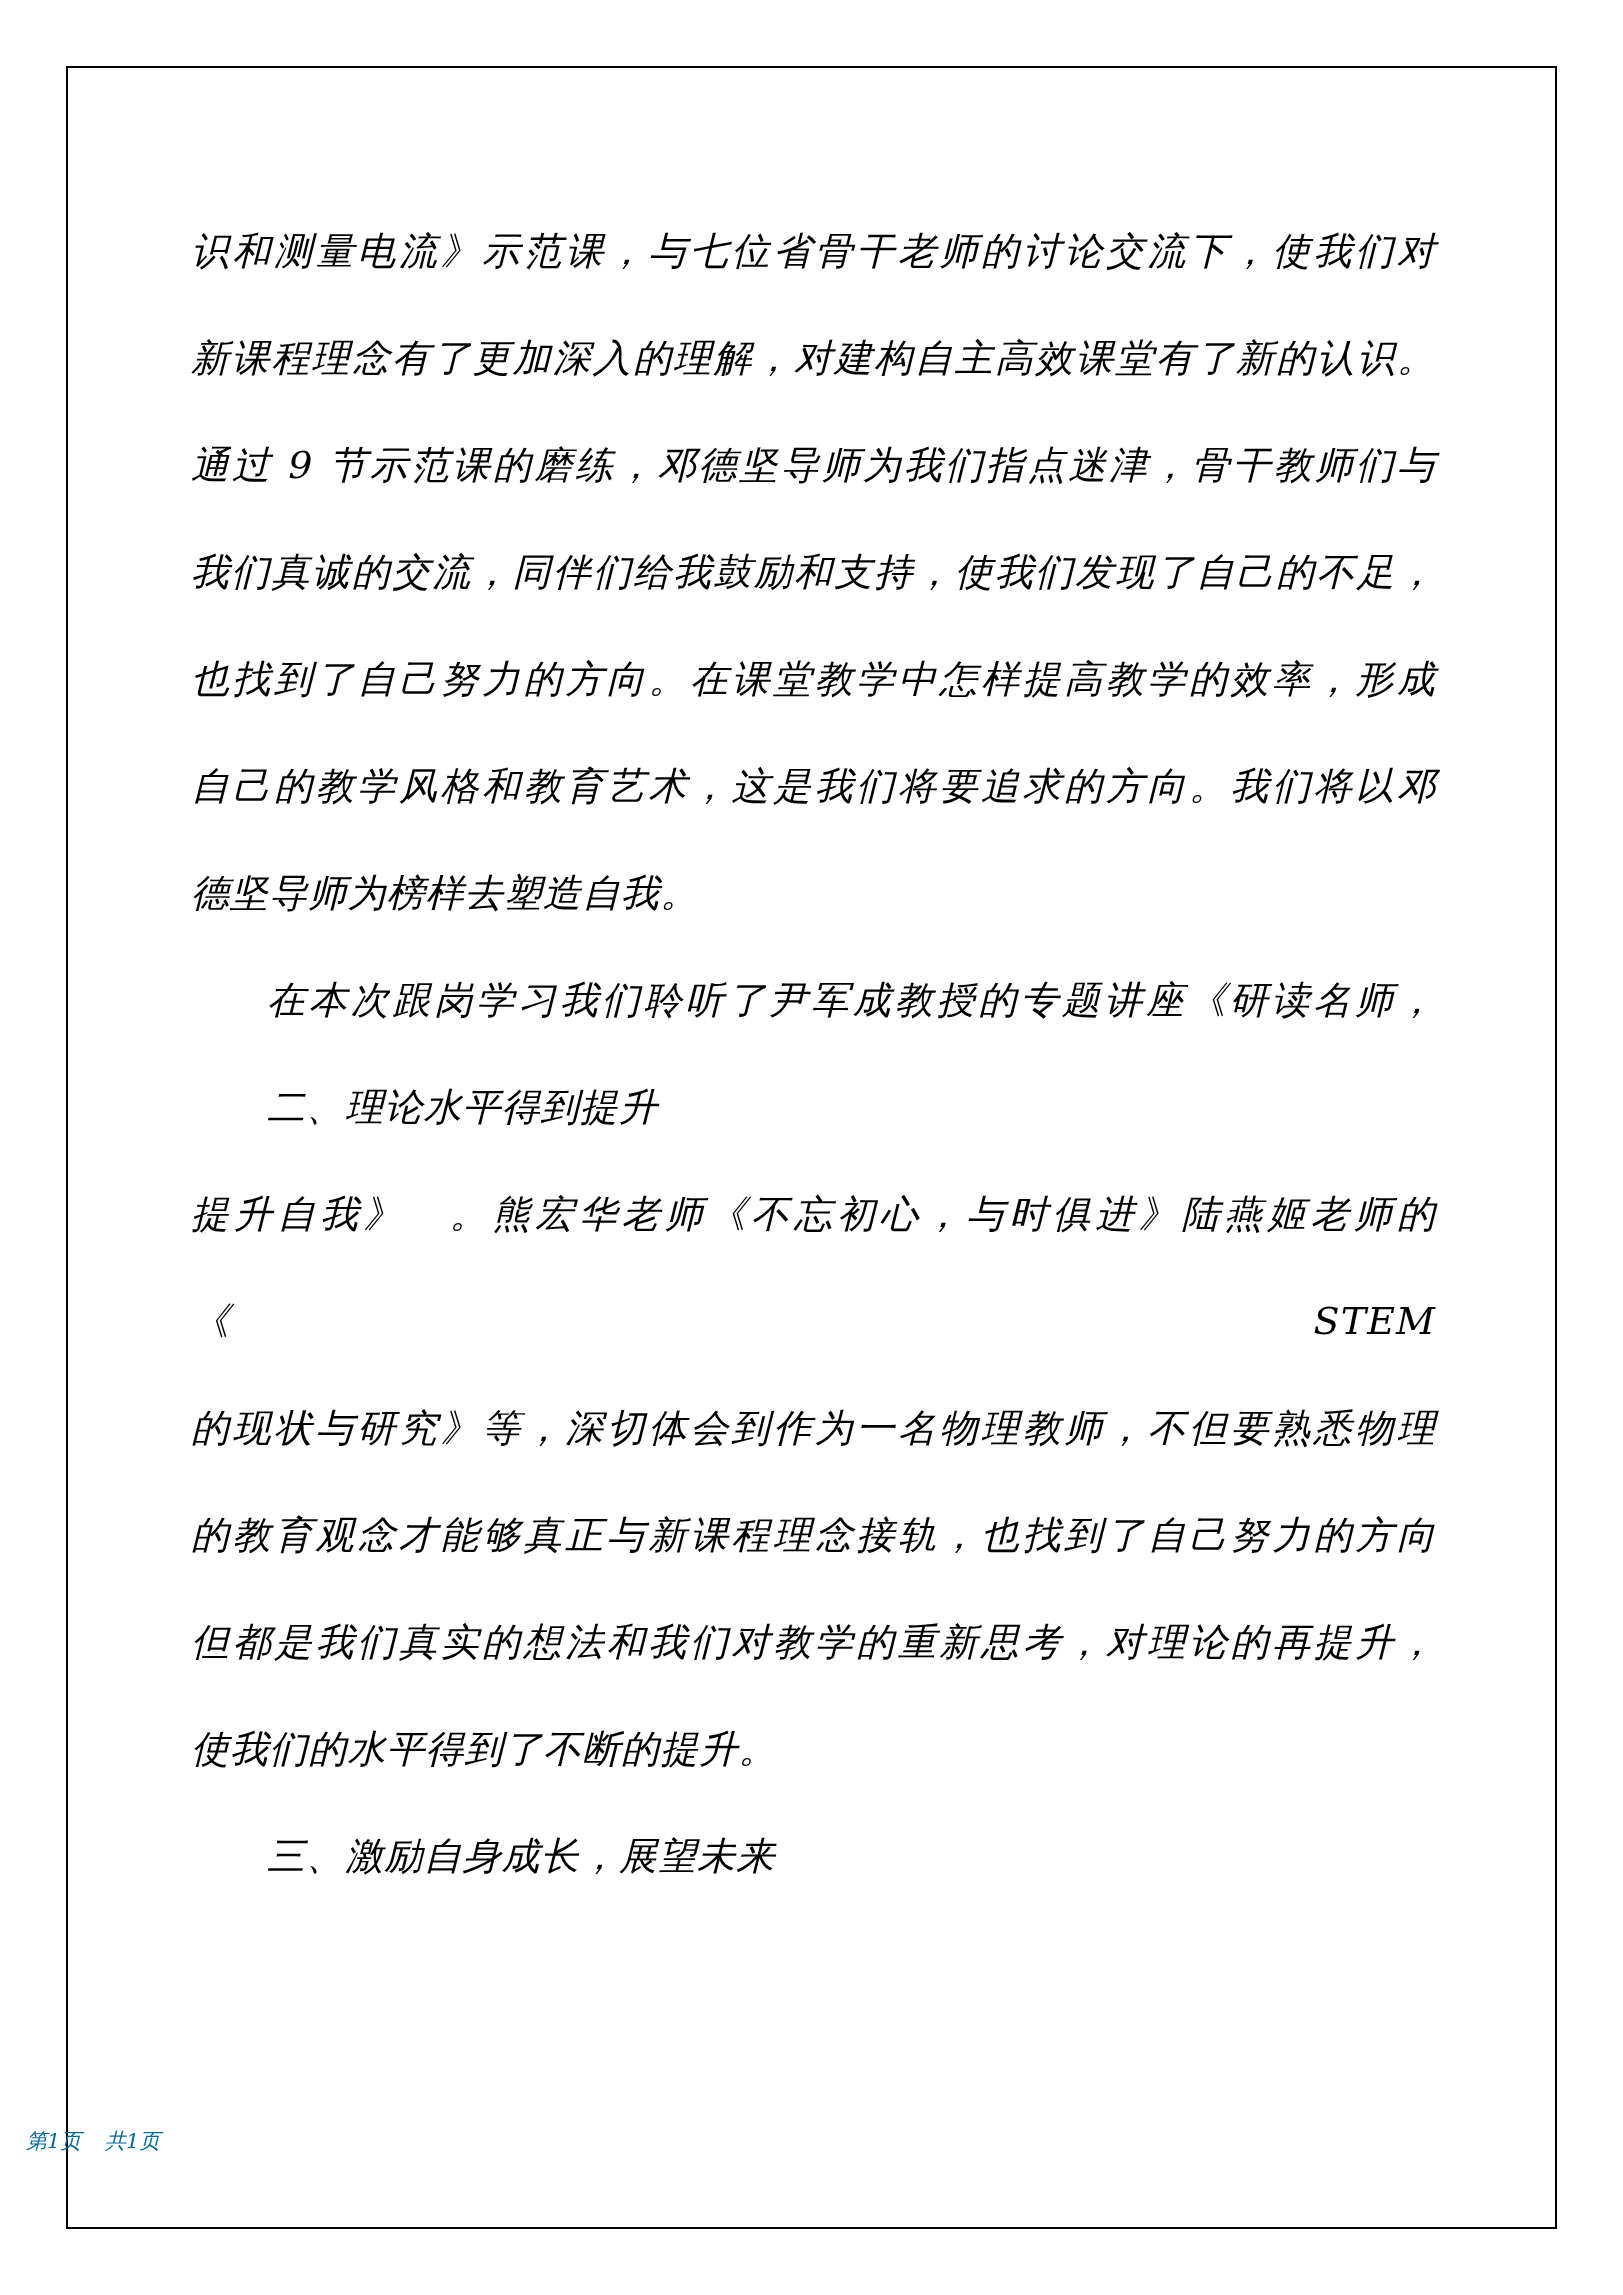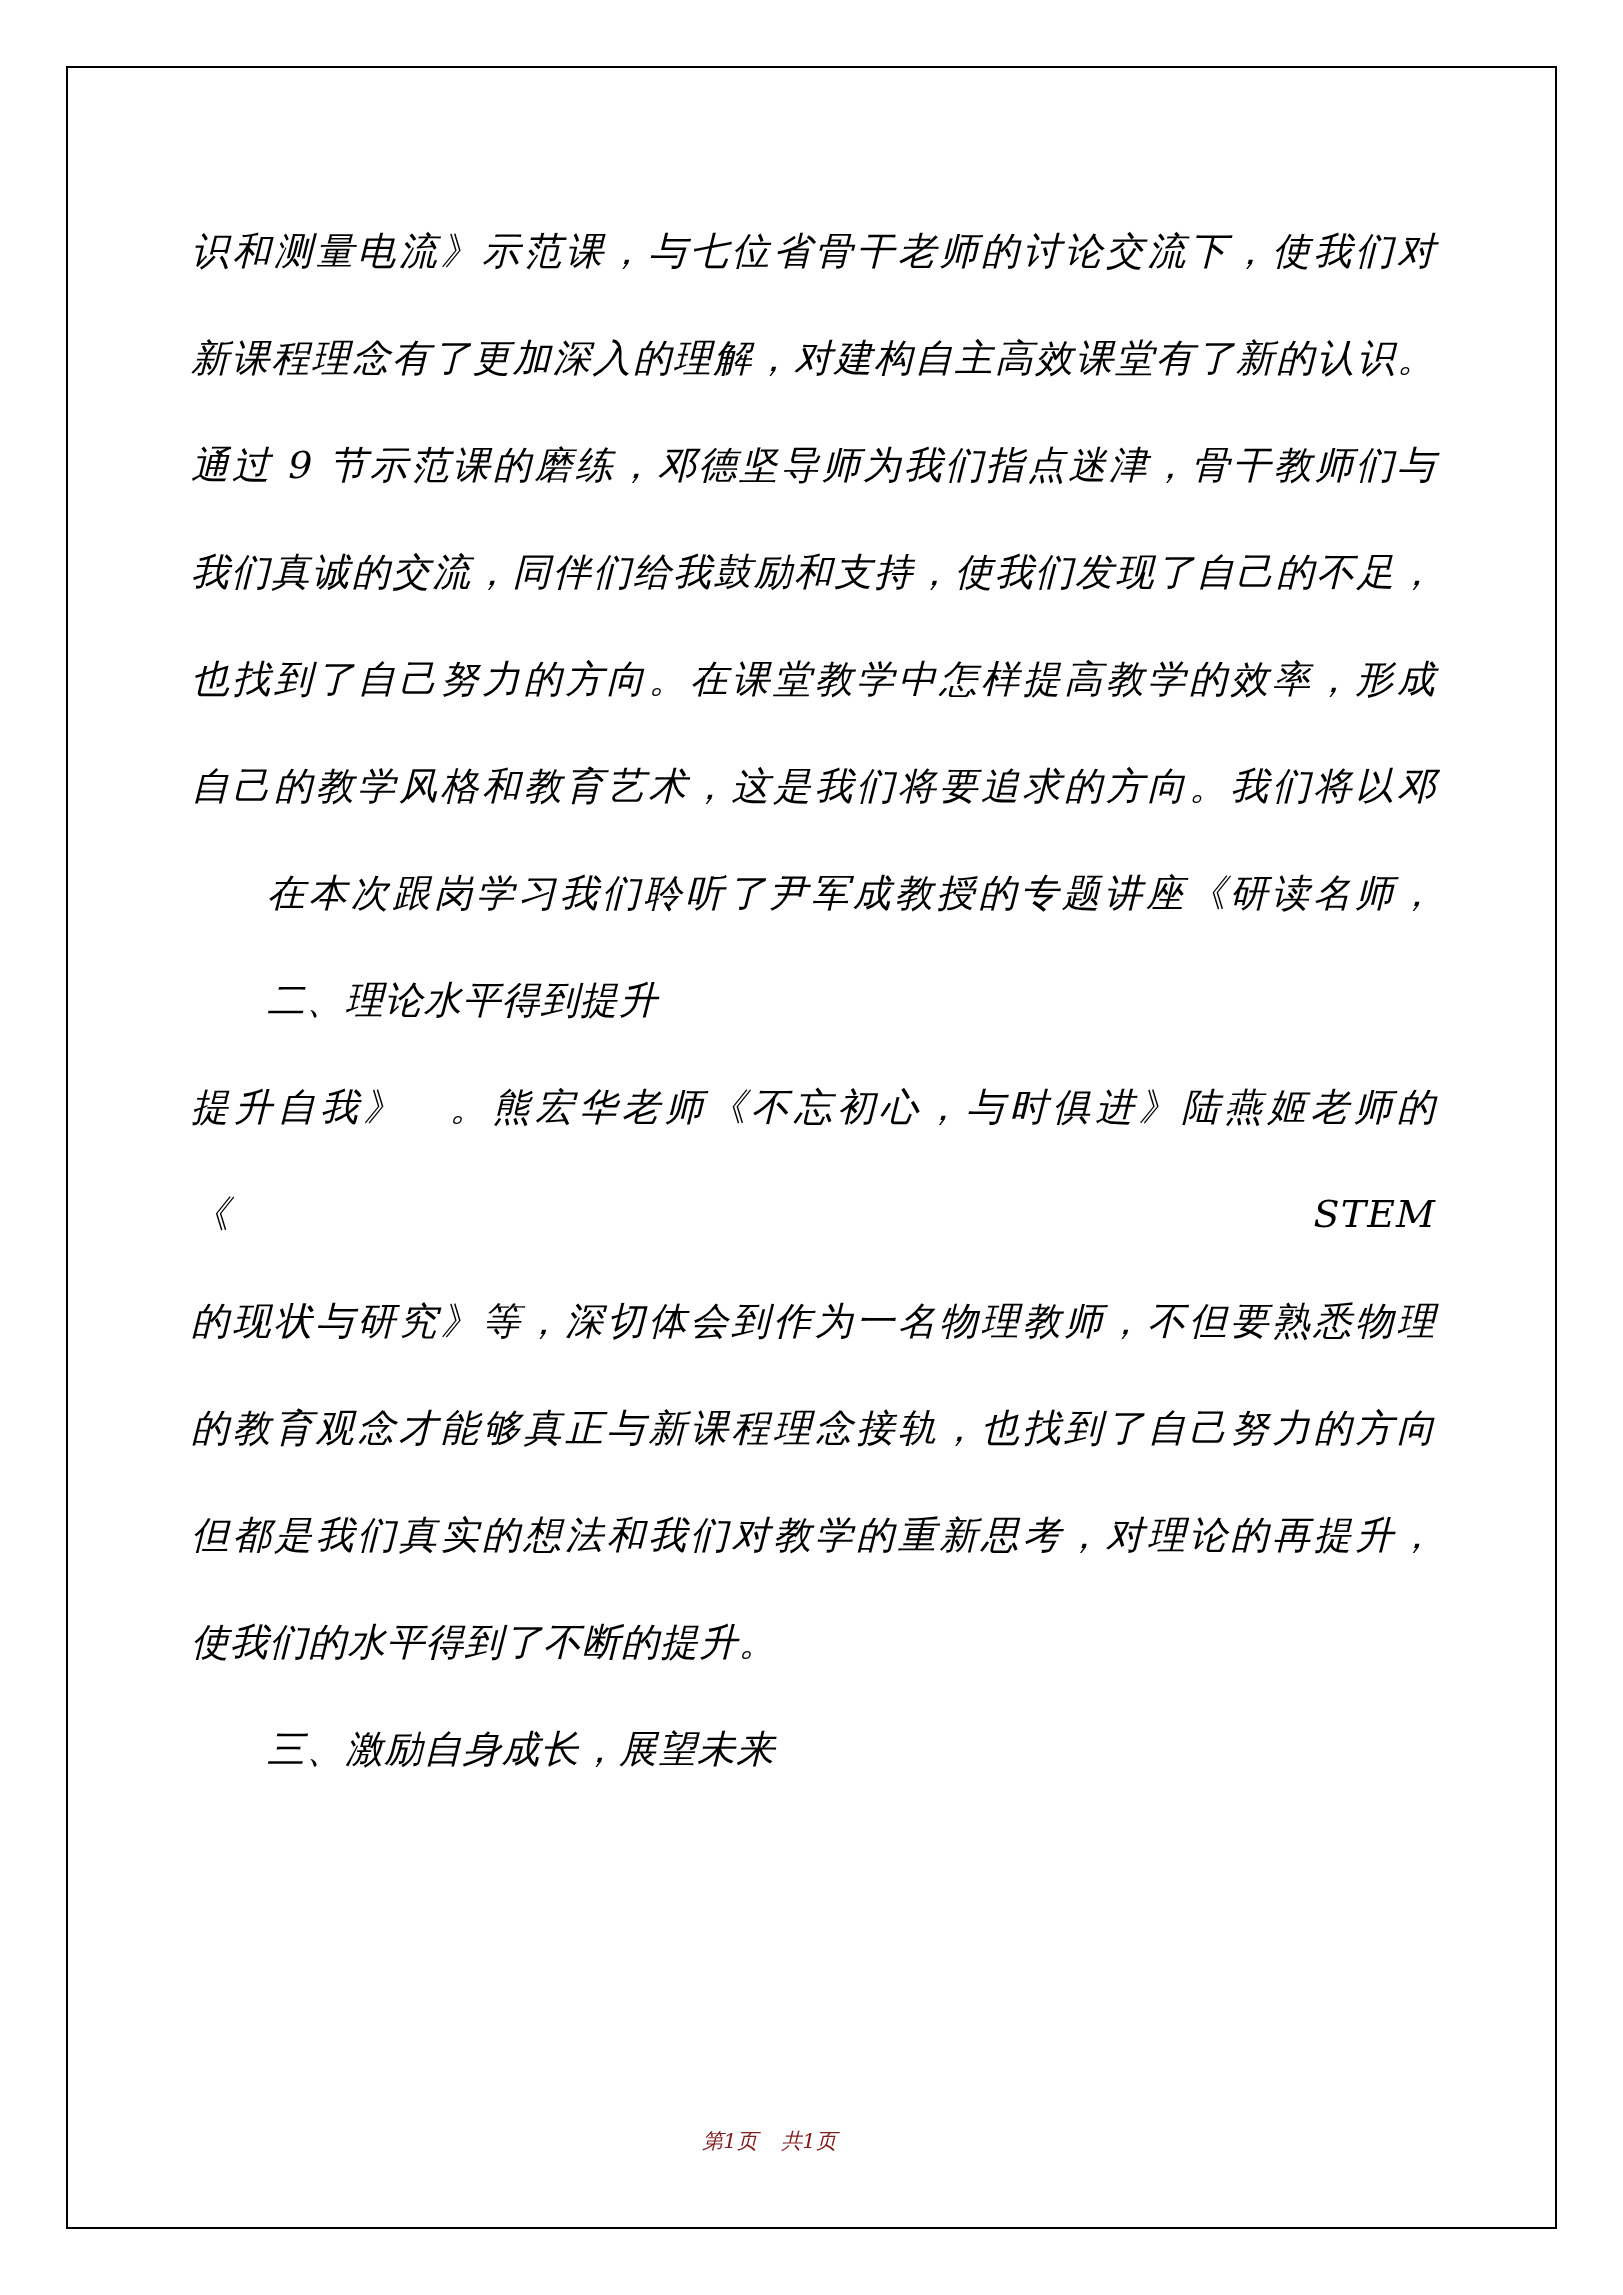--- a/index.html
+++ b/index.html
@@ -47,22 +47,22 @@
     text-align-last: justify;
   }
   .line.indent {
     padding-left: 76px;
   }
   .footer {
     position: absolute;
     left: 0;
     right: 0;
     top: 2058px;
-    text-align: center;
-    color: #7f1d1d;
+    text-align: left;
+    color: #0369a1;
     font-size: 21px;
     font-style: italic;
     line-height: 31px;
   }
   .footer-inner {
     display: inline-block;
     transform: translateX(-42px);
   }
   .footer-gap {
     display: inline-block;
@@ -74,20 +74,21 @@
 
 <div class="page">
   <div class="border-frame">
     <div class="text-body">
         <div class="line justify">识和测量电流》示范课，与七位省骨干老师的讨论交流下，使我们对</div>
         <div class="line justify">新课程理念有了更加深入的理解，对建构自主高效课堂有了新的认识。</div>
         <div class="line justify">通过 9 节示范课的磨练，邓德坚导师为我们指点迷津，骨干教师们与</div>
         <div class="line justify">我们真诚的交流，同伴们给我鼓励和支持，使我们发现了自己的不足，</div>
         <div class="line justify">也找到了自己努力的方向。在课堂教学中怎样提高教学的效率，形成</div>
         <div class="line justify">自己的教学风格和教育艺术，这是我们将要追求的方向。我们将以邓</div>
+        <div class="line">德坚导师为榜样去塑造自我。</div>
         <div class="line indent justify">在本次跟岗学习我们聆听了尹军成教授的专题讲座《研读名师，</div>
         <div class="line indent">二、理论水平得到提升</div>
         <div class="line justify">提升自我》　。熊宏华老师《不忘初心，与时俱进》陆燕姬老师的《STEM</div>
         <div class="line justify">的现状与研究》等，深切体会到作为一名物理教师，不但要熟悉物理</div>
         <div class="line justify">的教育观念才能够真正与新课程理念接轨，也找到了自己努力的方向</div>
         <div class="line justify">但都是我们真实的想法和我们对教学的重新思考，对理论的再提升，</div>
         <div class="line">使我们的水平得到了不断的提升。</div>
         <div class="line indent">三、激励自身成长，展望未来</div>
       </div>
     <div class="footer">

